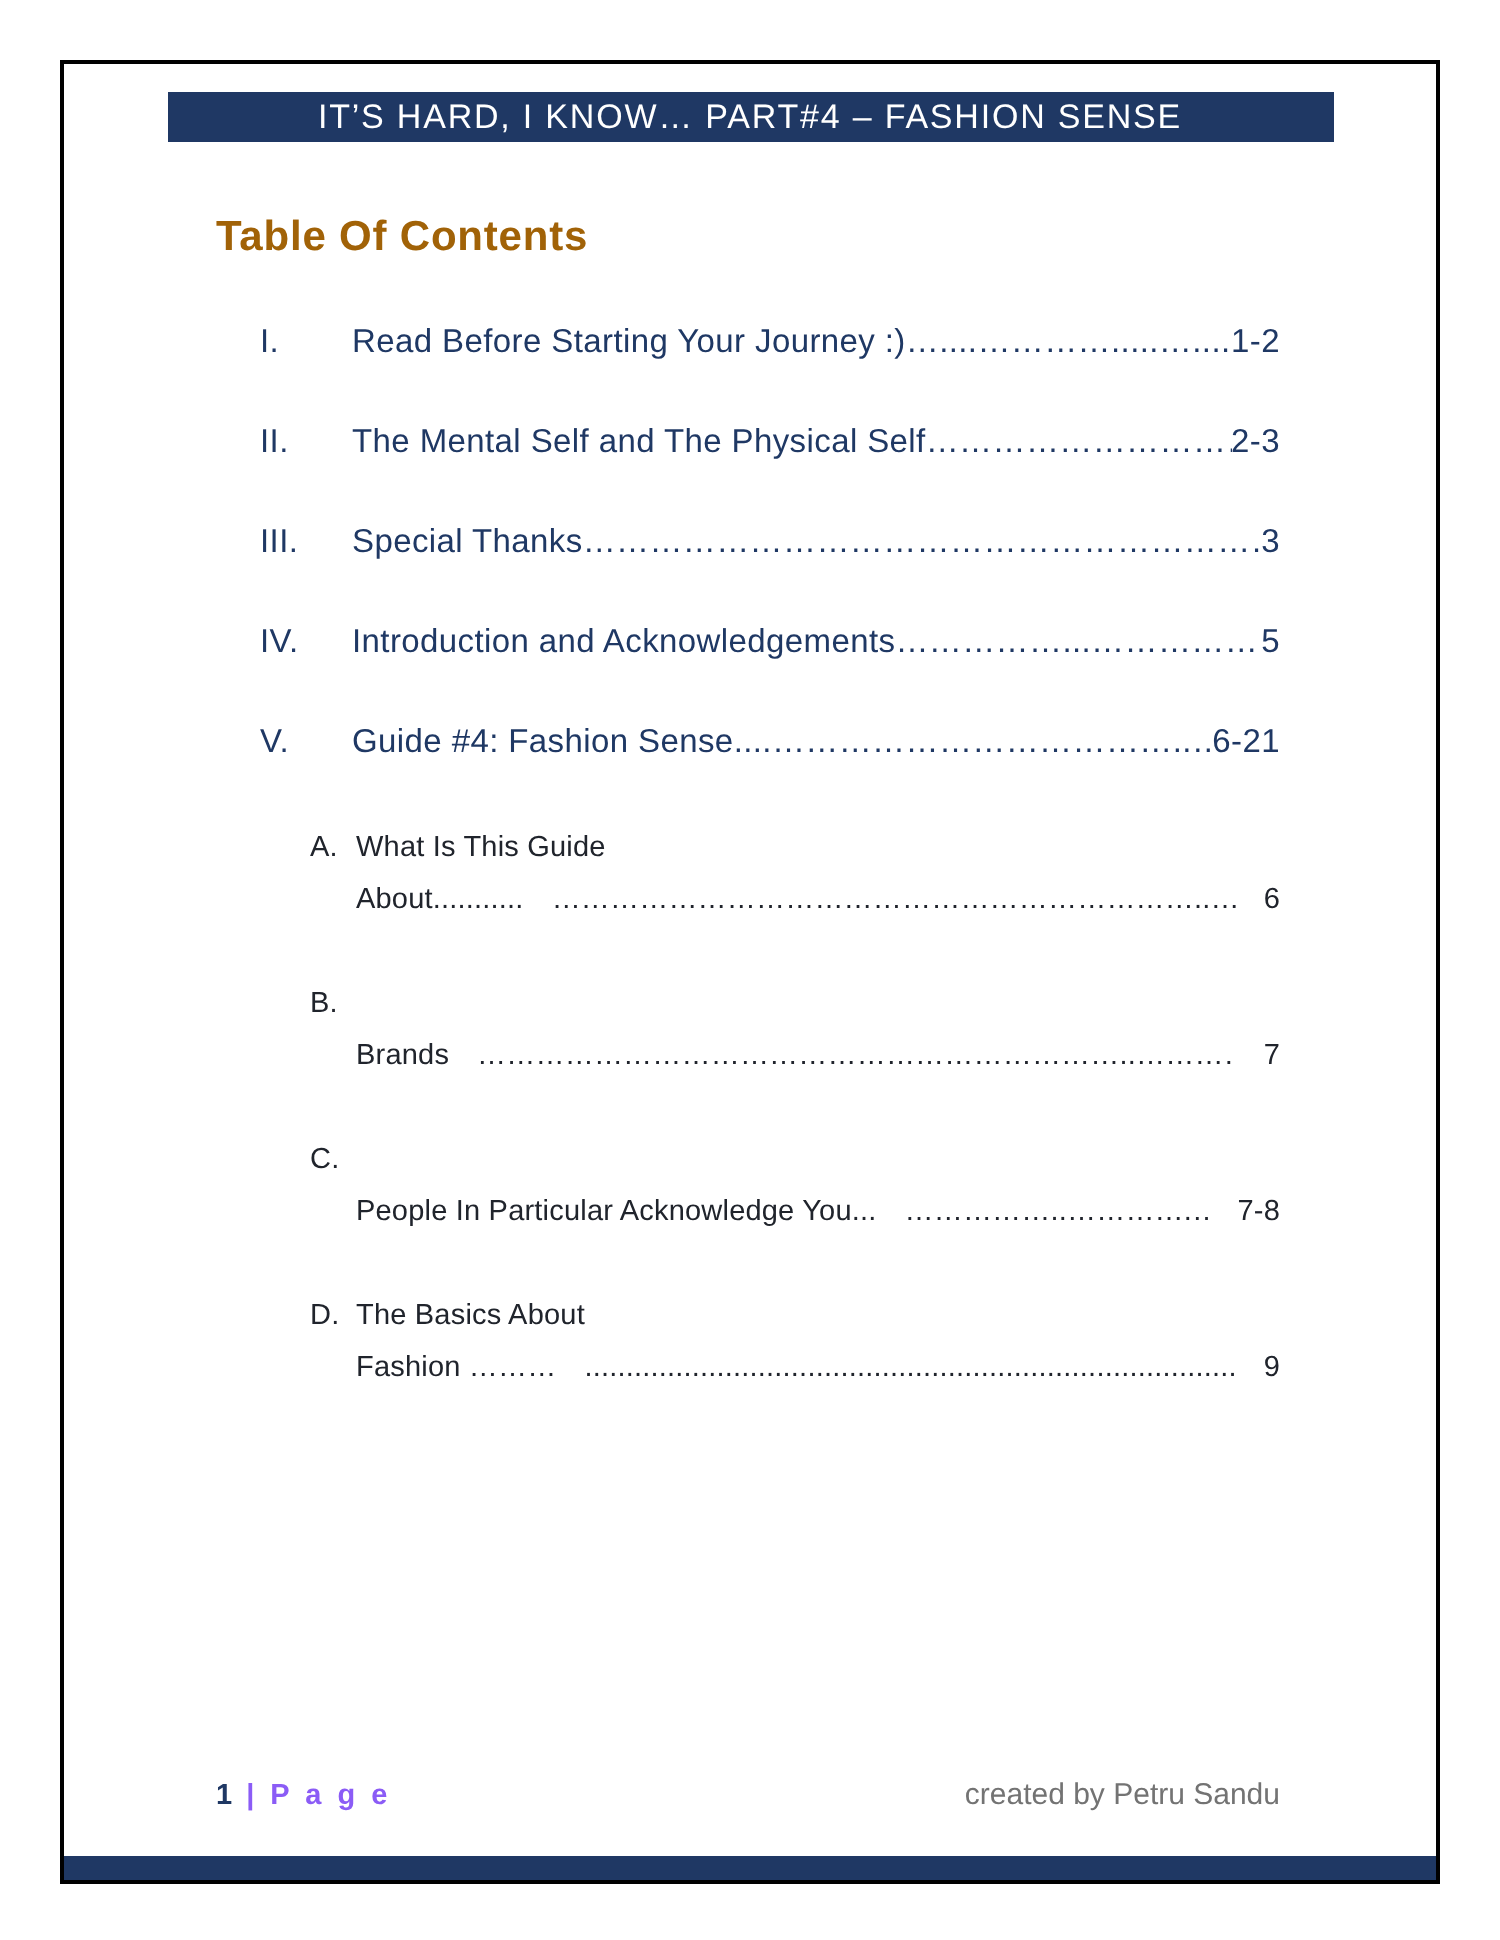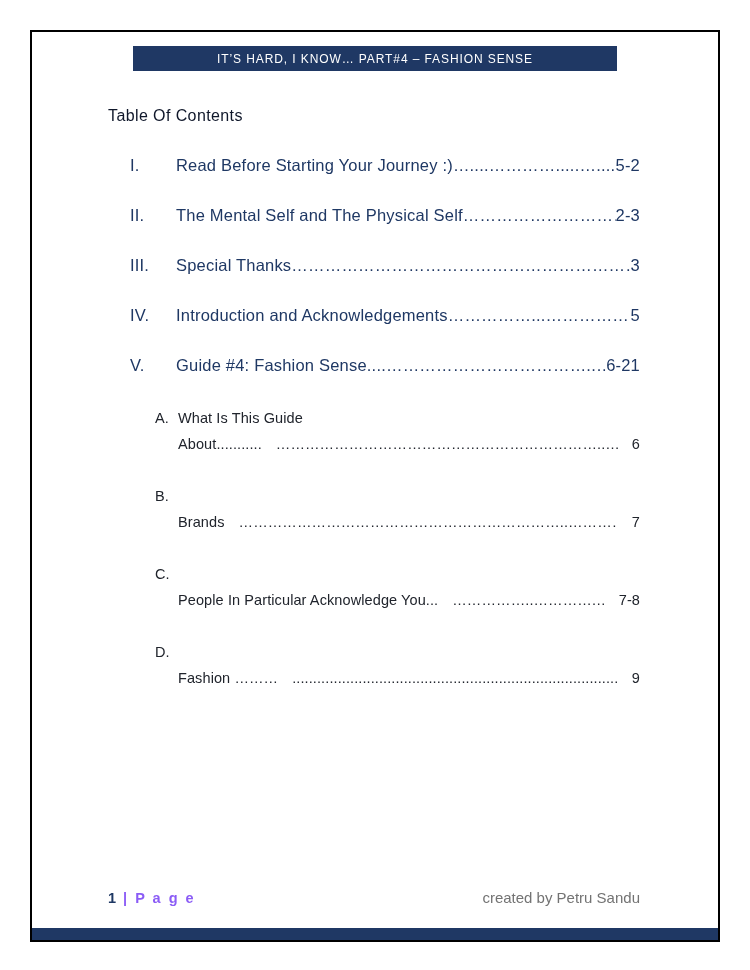--- a/index.html
+++ b/index.html
@@ -11,35 +11,35 @@
     font-family: "Liberation Sans", sans-serif;
     overflow: hidden;
   }
   .frame {
     position: absolute;
     top: 30px; left: 30px; right: 30px; bottom: 28px;
     border: 2px solid #000000;
   }
   .banner {
     margin: 14px auto 0 auto;
-    width: 484px;
+    width: 583px;
     height: 25px;
     background: #1f3864;
     color: #ffffff;
     display: flex;
     align-items: center;
     justify-content: center;
-    font-size: 12px;
+    font-size: 17px;
     letter-spacing: 0.9px;
   }
   .title {
     margin: 36px 0 0 76px;
-    color: #0f172a;
-    font-size: 16px;
-    font-weight: 400;
+    color: #a16207;
+    font-size: 21px;
+    font-weight: 700;
     letter-spacing: 0.4px;
   }
   .main-toc { margin: 30px 78px 0 98px; }
   .entry {
     display: flex;
     align-items: baseline;
     color: #1f3864;
     font-size: 16.5px;
     line-height: 21px;
     margin-bottom: 29px;
@@ -91,21 +91,21 @@
     </div>
 
     <div class="title">Table Of Contents</div>
 
     <div class="main-toc">
 
       <div class="entry">
         <span class="numeral">I.</span>
         <span class="label">Read Before Starting Your Journey :) </span>
         <span class="leader">…....………….....…....………….....…....………….....</span>
-        <span class="pages">5-2</span>
+        <span class="pages">1-2</span>
       </div>
 
       <div class="entry">
         <span class="numeral">II.</span>
         <span class="label">The Mental Self and The Physical Self</span>
         <span class="leader">………………………………………………………………</span>
         <span class="pages">2-3</span>
       </div>
 
       <div class="entry">
@@ -163,20 +163,21 @@
         <div class="sub-line2">
           <span class="label">People In Particular Acknowledge You...</span>
           <span class="leader">……………..………….……………..………….</span>
           <span class="pages">7-8</span>
         </div>
       </div>
 
       <div class="sub">
         <div class="sub-line1">
           <span class="letter">D.</span>
+          <span>The Basics About</span>
         </div>
         <div class="sub-line2">
           <span class="label">Fashion ………</span>
           <span class="leader">.............................................................................................................................</span>
           <span class="pages">9</span>
         </div>
       </div>
 
     </div>
 

